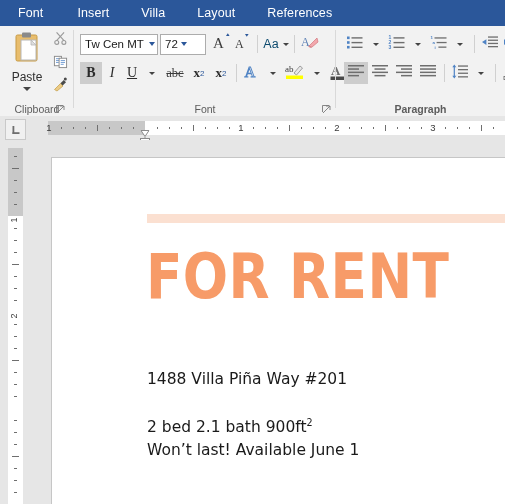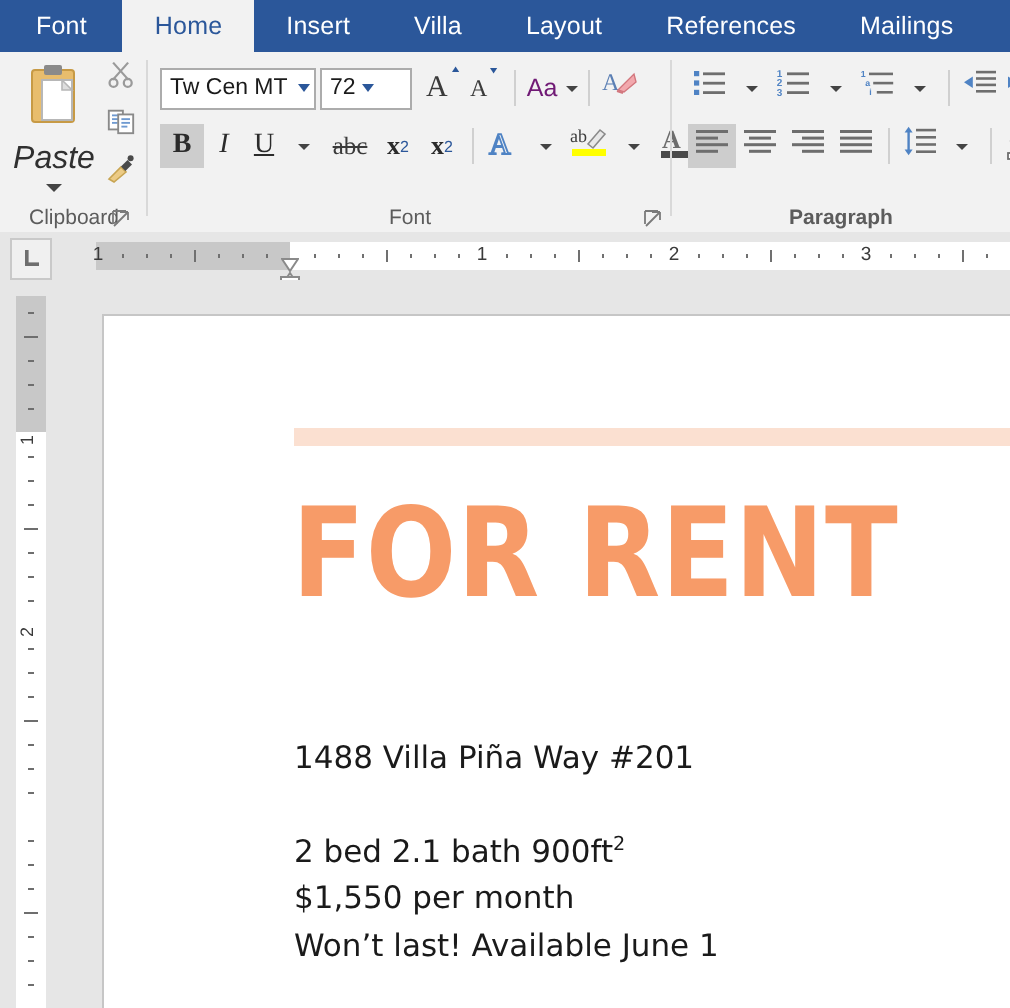--- a/index.html
+++ b/index.html
@@ -96,24 +96,23 @@
   .paste-btn {
     position: absolute;
     left: 6px; top: 4px;
     width: 42px; height: 70px;
     display: flex;
     flex-direction: column;
     align-items: center;
     cursor: default;
   }
   .paste-label {
-    font-size: 16px;
+    font-size: 12px;
     color: #303030;
     margin-top: 2px;
-    font-style: italic;
   }
   .paste-caret {
     width: 0; height: 0;
     border-left: 4px solid transparent;
     border-right: 4px solid transparent;
     border-top: 4px solid #444;
     margin-top: 3px;
   }
   .clip-mini {
     position: absolute;
@@ -339,37 +338,31 @@
 </style>
 </head>
 <body>
 
 <div id="app">
 
   <div class="tabbar">
     <div class="tab file">
         <span>Font</span>
       </div>
-    <div class="tab active">
-        <span>Home</span>
-      </div>
     <div class="tab">
         <span>Insert</span>
       </div>
     <div class="tab">
         <span>Villa</span>
       </div>
     <div class="tab">
         <span>Layout</span>
       </div>
     <div class="tab">
         <span>References</span>
-      </div>
-    <div class="tab">
-        <span>Mailings</span>
       </div>
     <div class="tab"></div>
   </div>
 
   <div class="ribbon">
 
     <div class="group" id="grp-clipboard">
 
       <div class="paste-btn">
         <span>
@@ -456,21 +449,21 @@
         <div class="ribbtn" style="width:20px;">
           <span>
             <svg width="18" height="18" viewBox="0 0 18 18">
               <text x="1" y="15" font-family="Liberation Serif, serif" font-size="12" fill="#3b3b3b">A</text>
               <polygon points="11,1 14.6,1 12.8,3.8" fill="#2b579a"></polygon>
             </svg>
           </span>
         </div>
         <div class="vsep"></div>
         <div class="ribbtn" style="width:28px;">
-          <span style="font-size:12.5px;color:#701a75;">Aa</span>
+          <span style="font-size:12.5px;color:#0c4a6e;">Aa</span>
           <span class="caret-sm" style="margin-left:4px;"></span>
         </div>
         <div class="vsep"></div>
         <div class="ribbtn" style="width:22px;">
           <span>
             <svg width="18" height="17" viewBox="0 0 18 17">
               <text x="0" y="12" font-family="Liberation Serif, serif" font-size="12" fill="#5b7fb4">A</text>
               <path d="M8 12 L16 4 L17 8 L11 13 Z" fill="#f2a8ad" stroke="#d2767d" stroke-width="0.7"></path>
               <path d="M7.5 12.5 L10.5 13.5" stroke="#d2767d" stroke-width="1"></path>
             </svg>
@@ -800,20 +793,19 @@
     <div class="page">
 
       <div class="accentbar" id="accentbar" style="background: rgb(251, 224, 209);"></div>
 
       <div class="headline" id="headline" style="color: rgb(247, 155, 104);">FOR RENT</div>
 
       <div class="bodytext">
         <div>1488 Villa Piña Way #201</div>
         <span class="spacer"></span>
         <div><span>2 bed 2.1 bath 900ft</span><sup>2</sup></div>
-        <div>$1,550 per month</div>
         <div>Won’t last! Available June 1</div>
       </div>
 
     </div>
   </div>
 
 </div>
 
 </body></html>

